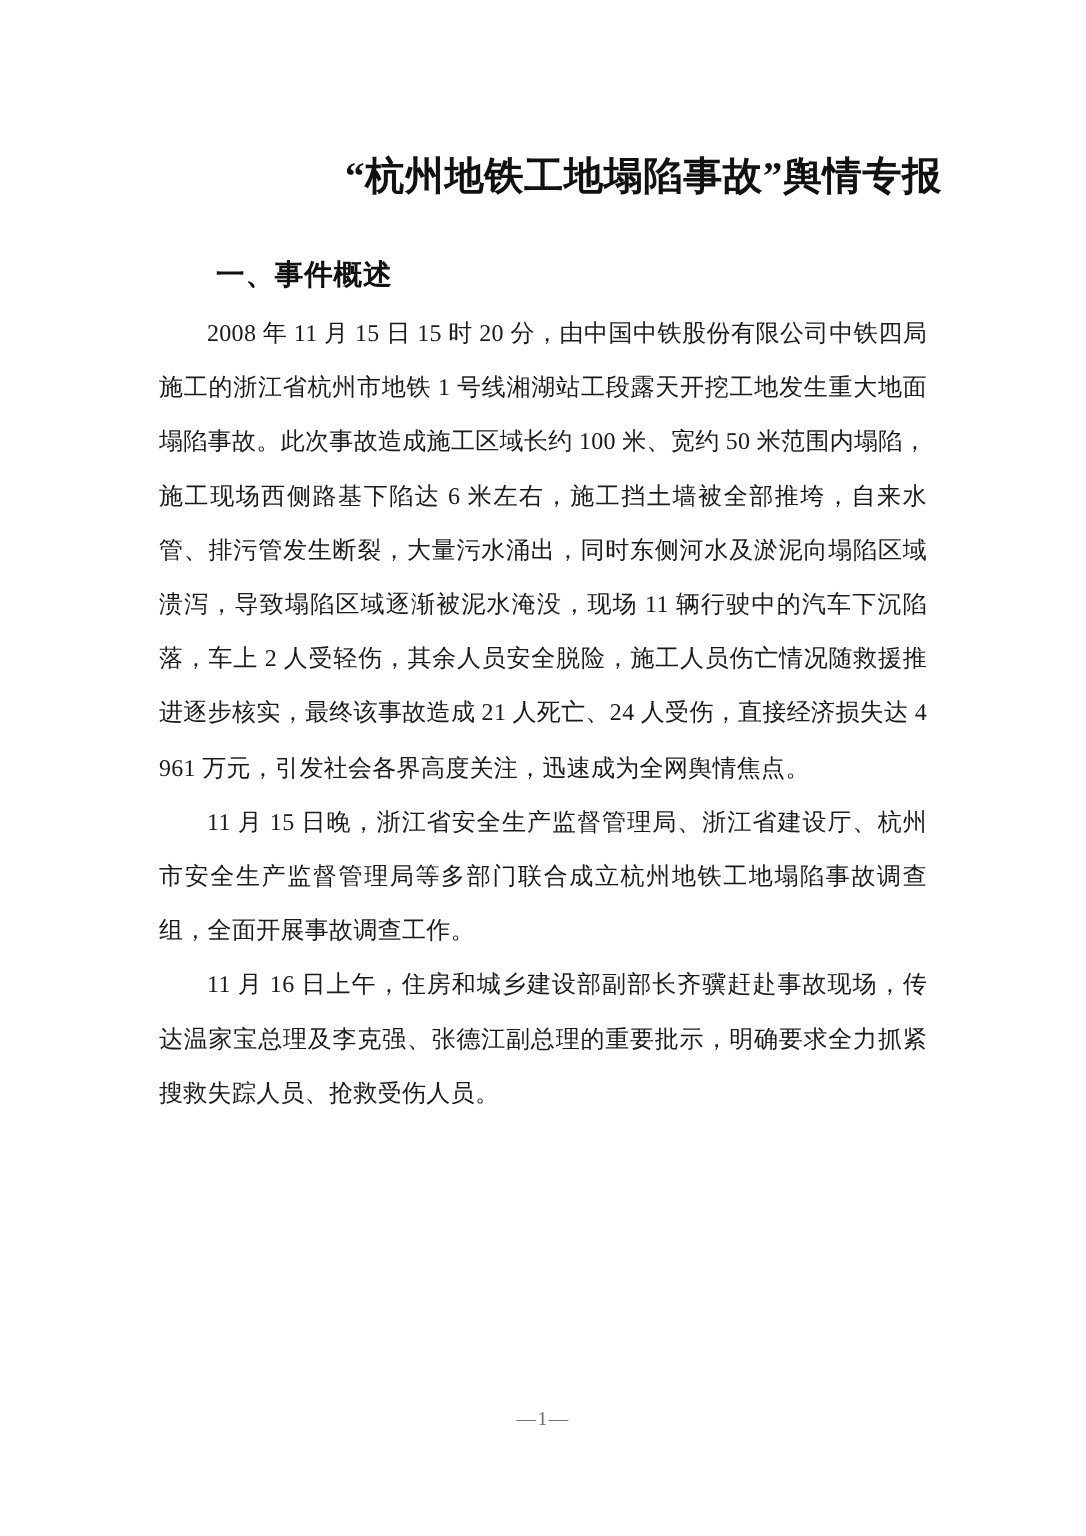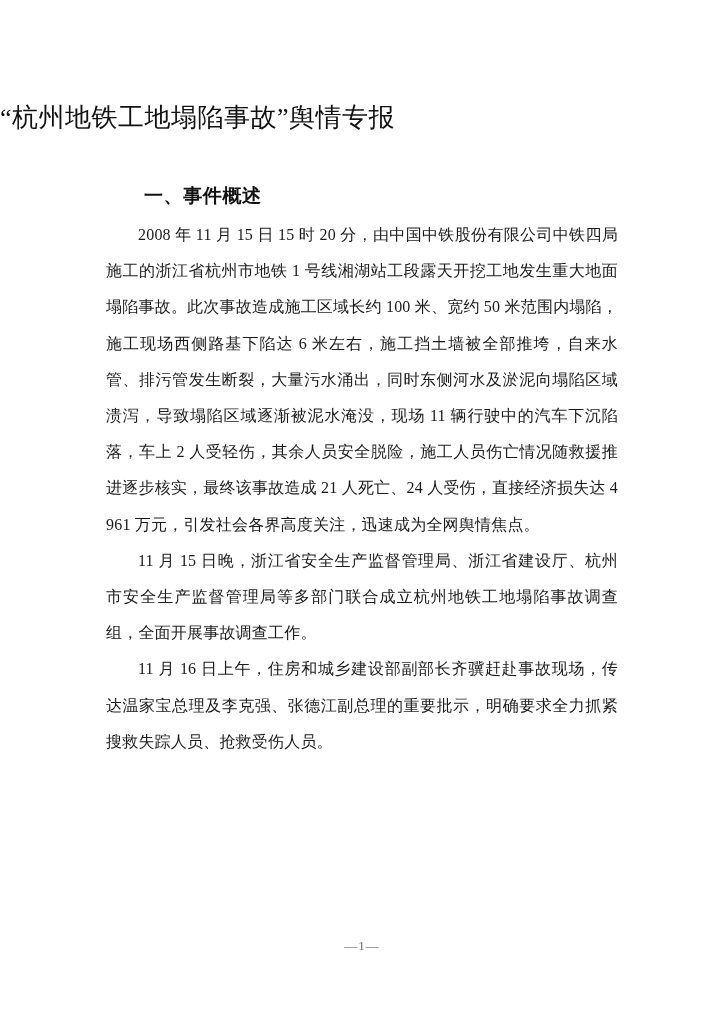--- a/index.html
+++ b/index.html
@@ -14,32 +14,32 @@
     background: #ffffff;
     overflow: hidden;
     font-family: "Liberation Serif", "DejaVu Serif", serif;
     color: #1a1a1a;
   }
   .doc-title {
     position: absolute;
     left: 0;
     top: 100px;
     width: 628px;
-    text-align: left;
+    text-align: right;
     font-size: 26px;
-    font-weight: normal;
+    font-weight: bold;
     letter-spacing: 0.5px;
     color: #111111;
     line-height: 36px;
     white-space: nowrap;
   }
   .body-block {
     position: absolute;
     left: 106px;
-    top: 178px;
+    top: 166px;
     width: 512px;
   }
   .section-heading {
     font-size: 19px;
     font-weight: bold;
     line-height: 36px;
     text-indent: 2em;
     color: #111111;
     margin: 0 0 3px 0;
     letter-spacing: 0.6px;

